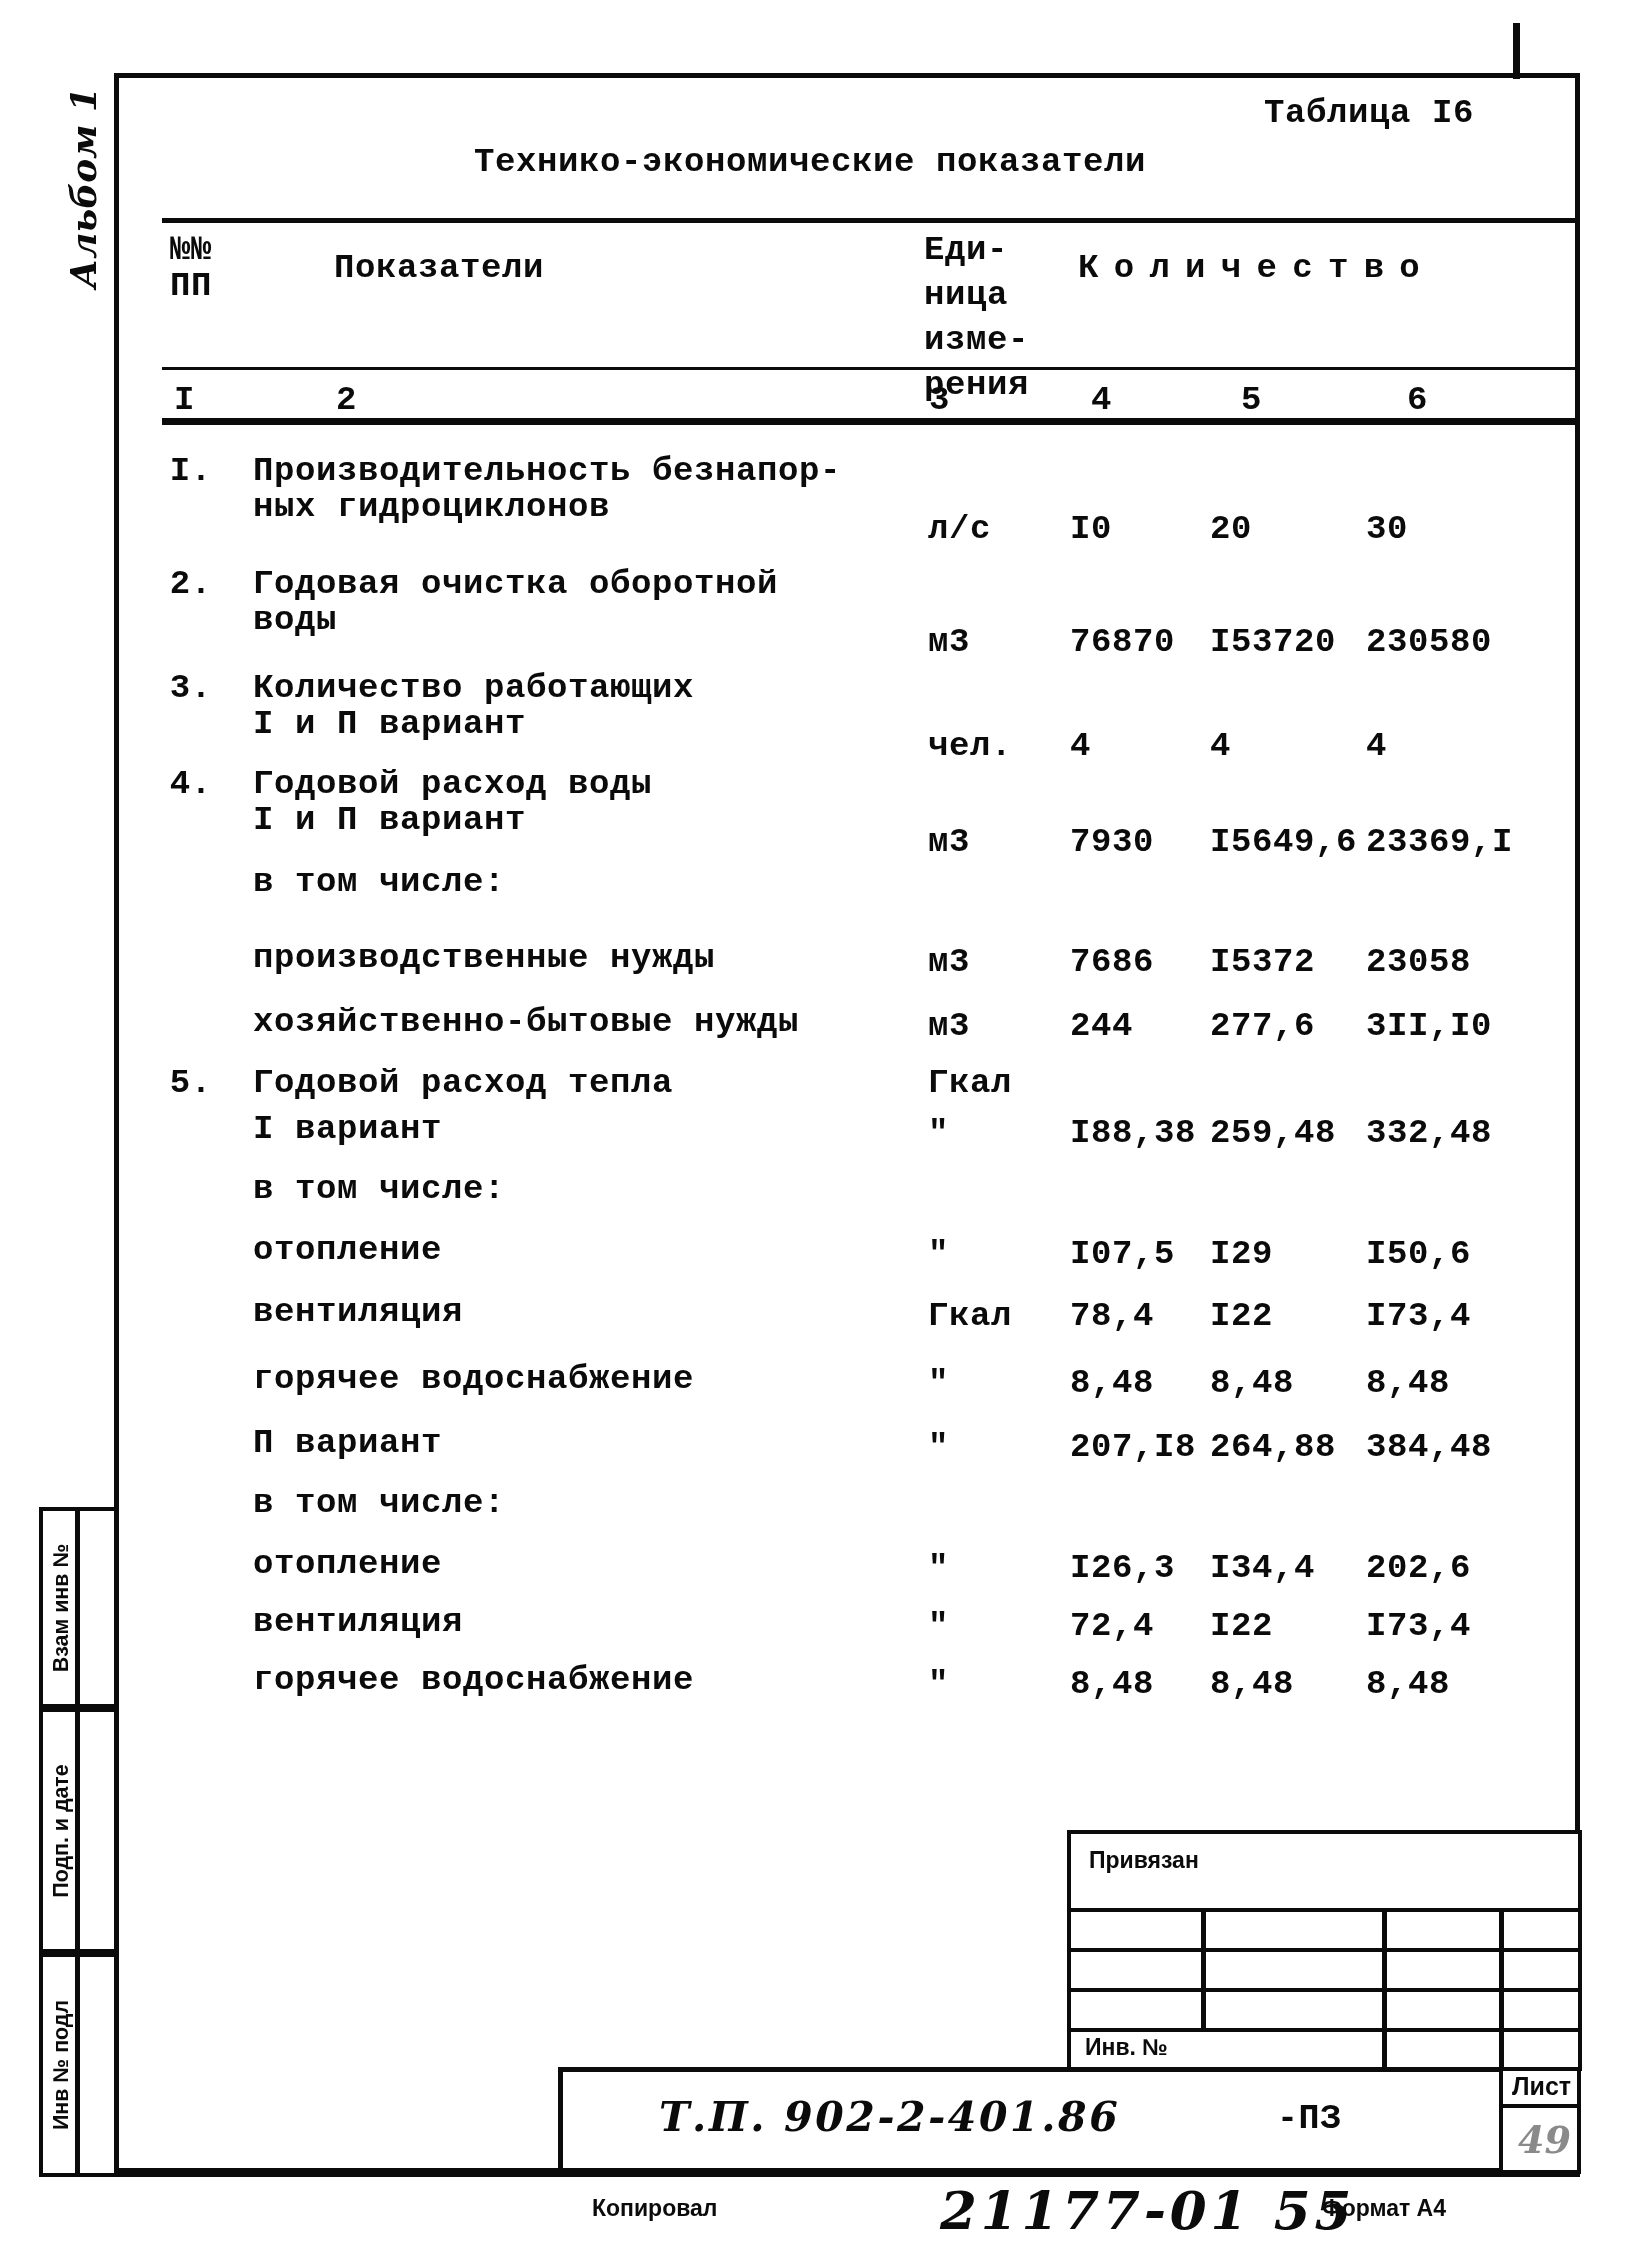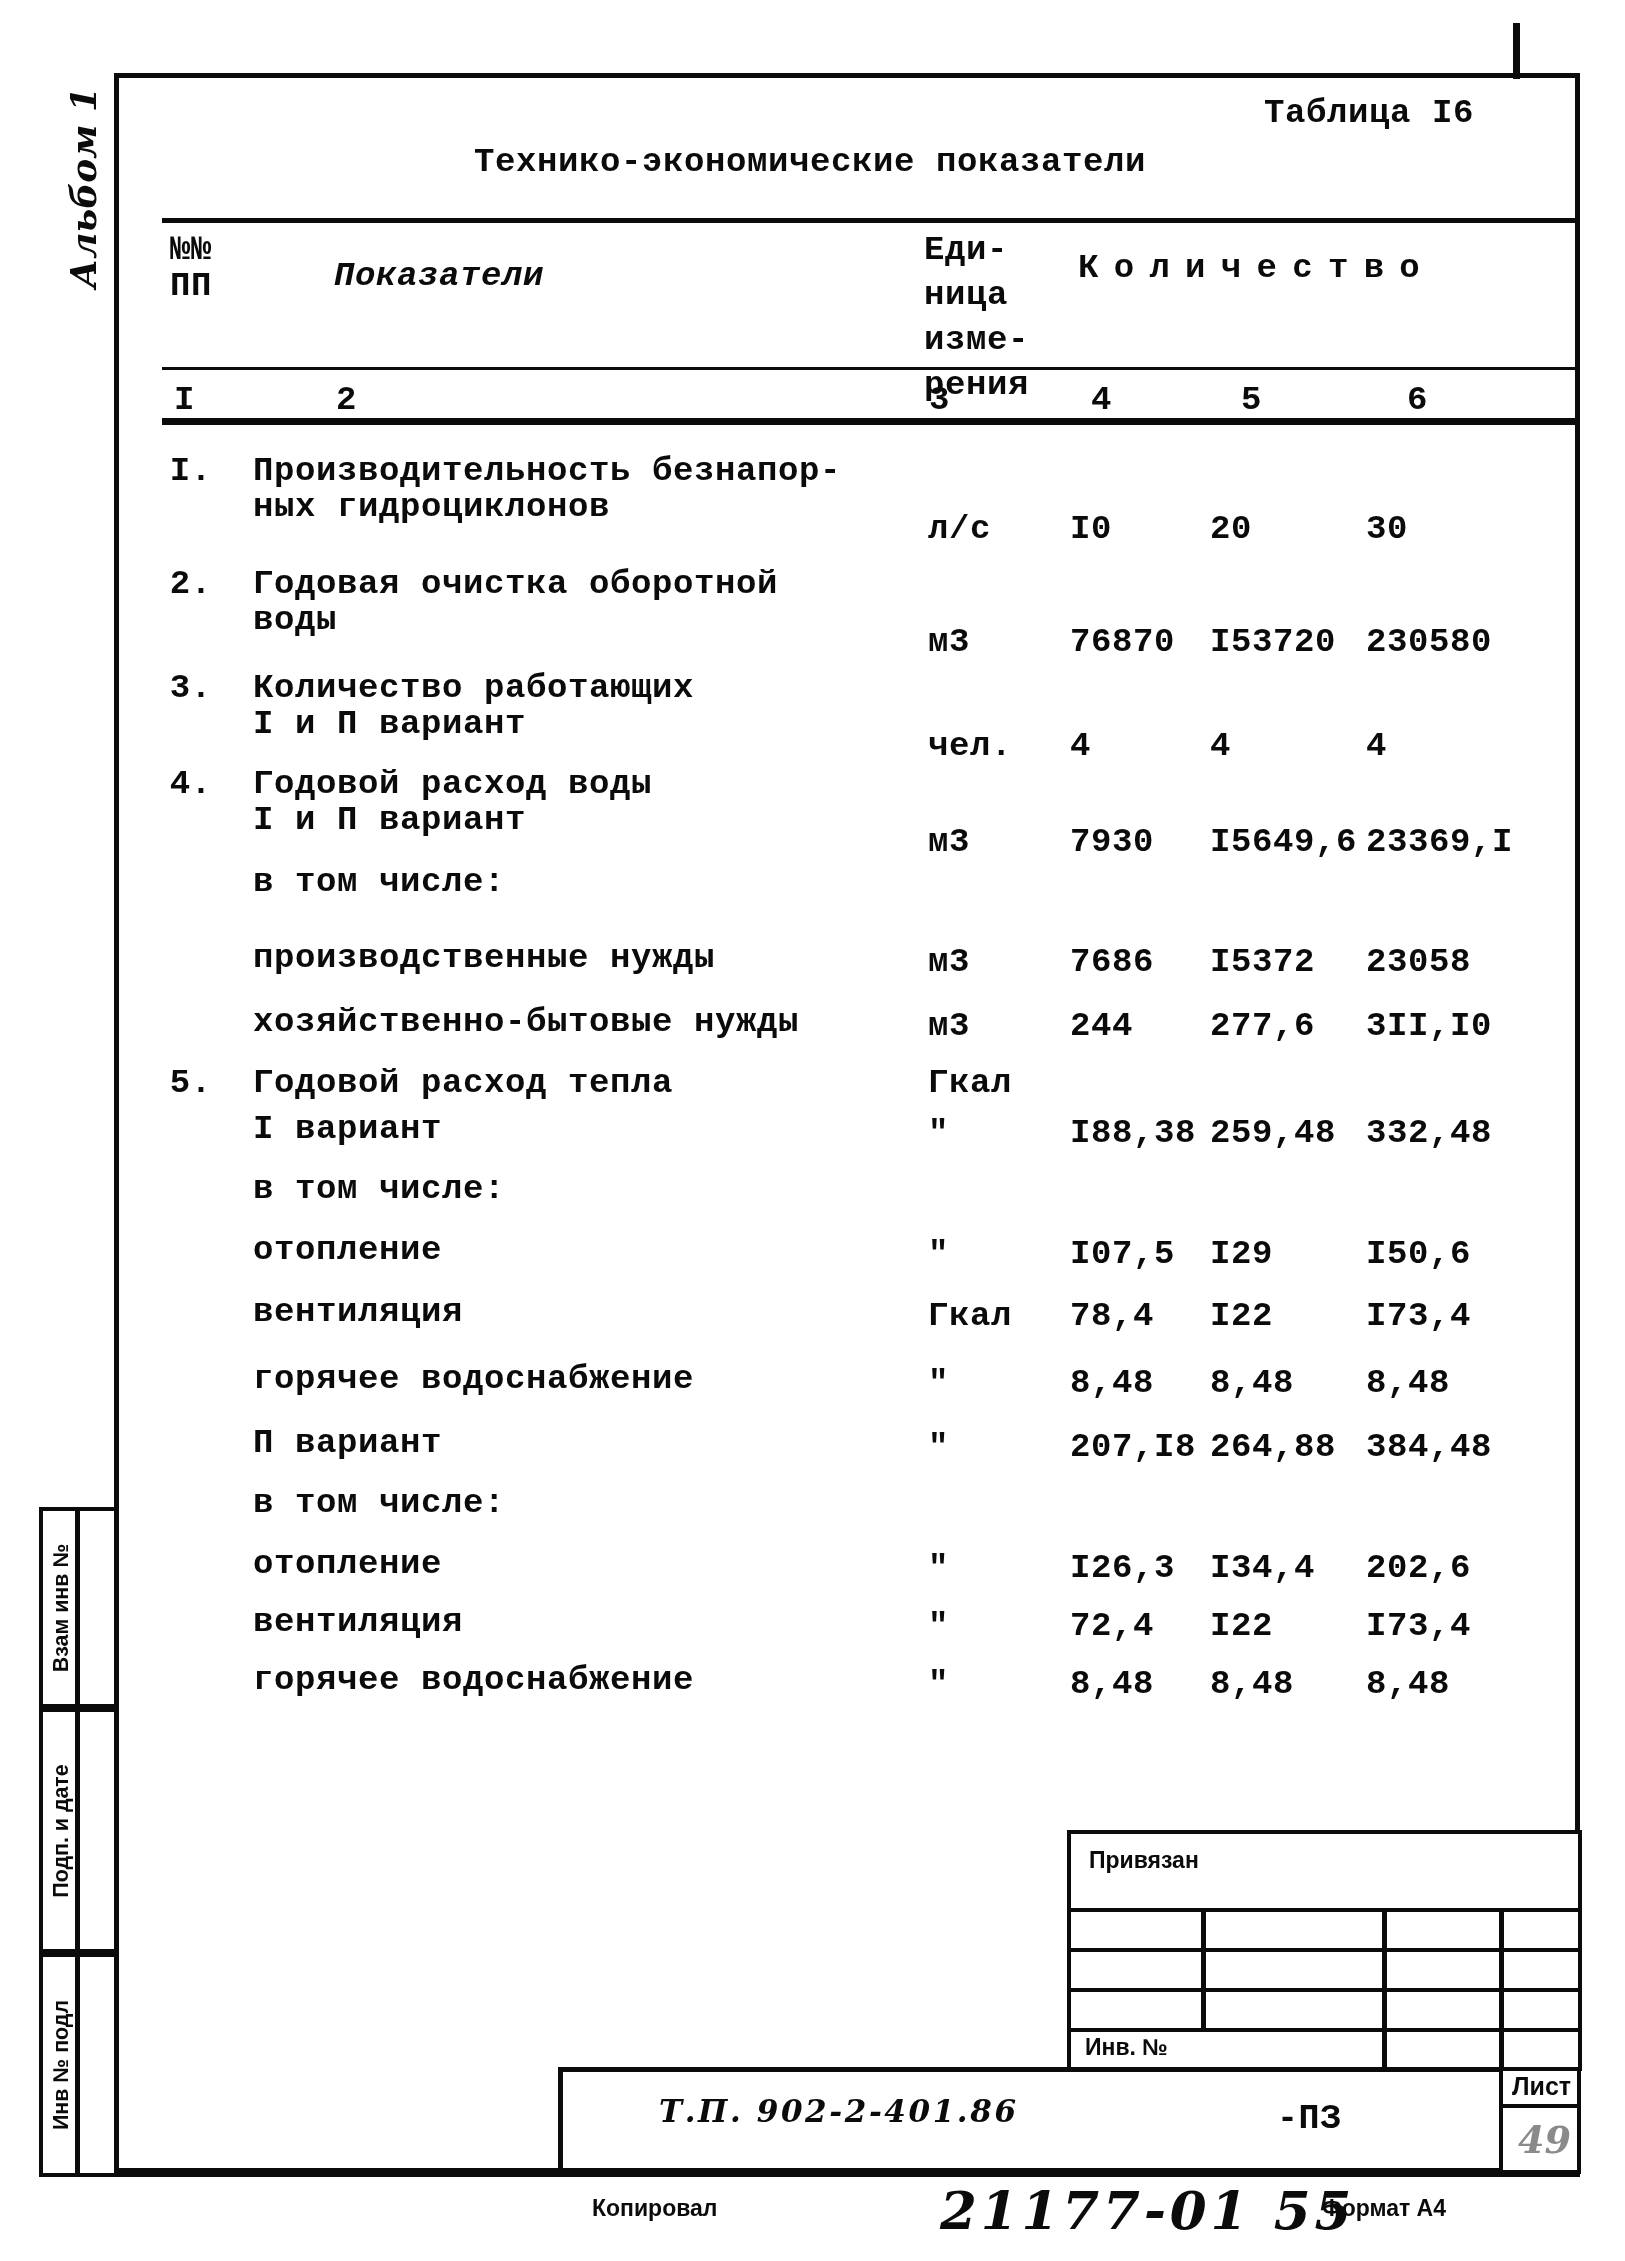--- a/index.html
+++ b/index.html
@@ -41,21 +41,21 @@
   .album{
     position:absolute;left:-62px;top:165px;width:292px;height:45px;
     text-align:center;transform:rotate(-90deg);
     font-size:36px;
   }
   .caption{left:1264px;top:95px;}
   .doc-title{left:474px;top:144px;}
 
   
   .h-num{left:170px;top:232px;}
-  .h-ind{left:334px;top:258px;font-style:italic;}
+  .h-ind{left:334px;top:250px;}
   .h-unit{left:924px;top:228px;line-height:45px;}
   .h-qty{left:1078px;top:250px;letter-spacing:0.45em;}
   .cn{top:382px;}
 
   
   .trow{position:absolute;left:162px;width:1418px;height:97px;}
   .trow .num {position:absolute;left:7.8px;top:0;}
   .trow .name{position:absolute;left:91px;top:0;}
   .trow .unit{position:absolute;left:766px;top:3.9px;}
   .trow .v1  {position:absolute;left:888px;top:3.9px;margin-left:20px;}
@@ -77,21 +77,21 @@
   }
 
   
   .stamp-box{position:absolute;box-sizing:border-box;border:4.5px solid #0b0b0b;background:#fff;}
   .lbl-privyazan{left:1089px;top:1848px;}
   .lbl-inv{left:1085px;top:2035px;}
   .bigbox{
     position:absolute;left:558px;top:2067px;width:946px;height:106px;
     box-sizing:border-box;border:5.8px solid #0b0b0b;background:#fff;
   }
-  .docnum{left:659px;top:2093px;font-size:31px;letter-spacing:2.6px;}
+  .docnum{left:659px;top:2093px;font-size:41px;letter-spacing:2.6px;}
   .docsuffix{left:1277px;top:2101px;font-size:35px;}
   .list-cell{left:1499px;top:2067px;width:82px;height:42px;}
   .list-lbl{left:1512px;top:2074px;font-size:25px;}
   .sheet-cell{left:1499px;top:2104px;width:82px;height:70px;}
   .sheetnum{left:1518px;top:2117px;font-size:38px;color:#8a8a8a;}
 
   
   .f-copy{left:592px;top:2196px;}
   .f-order{left:940px;top:2179px;font-size:53px;letter-spacing:3.9px;}
   .f-format{left:1322px;top:2196px;}

